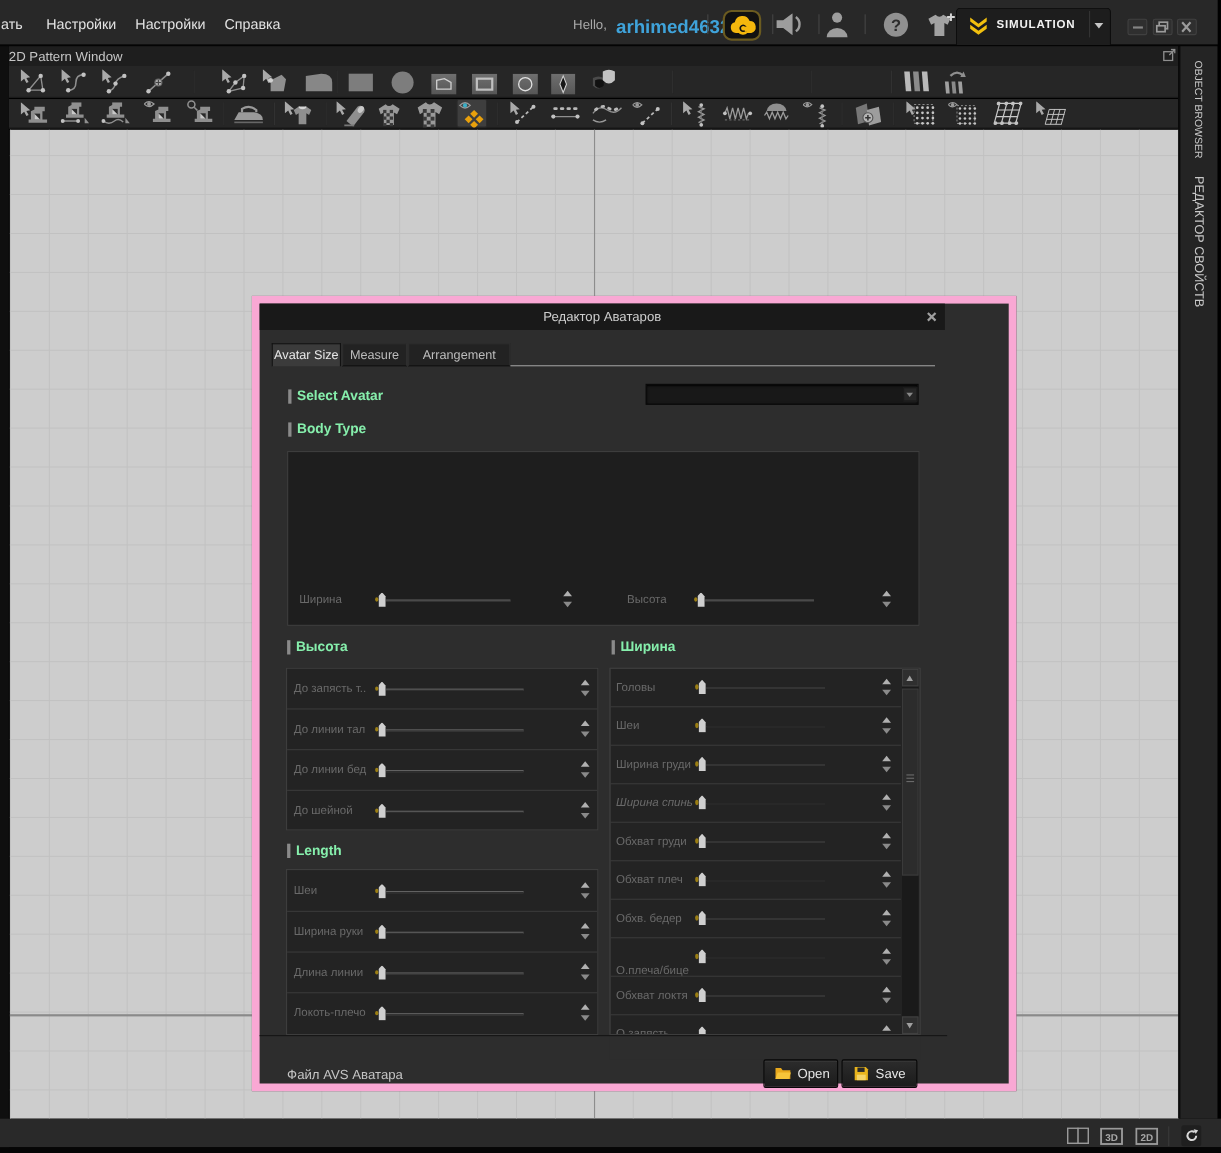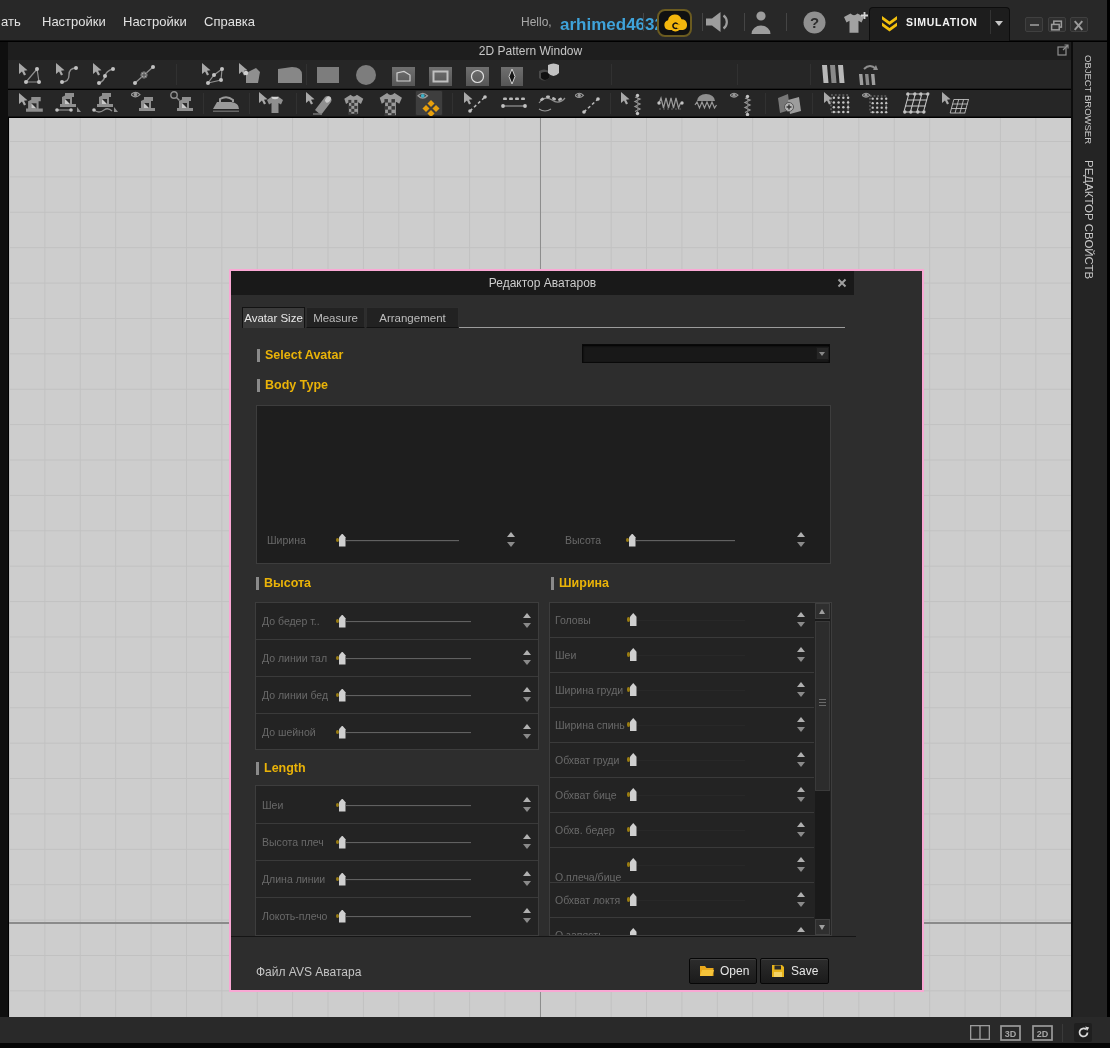--- a/index.html
+++ b/index.html
@@ -1,42 +1,42 @@
 <!DOCTYPE html>
 <html><head><meta charset="utf-8"><style>
 *{margin:0;padding:0;box-sizing:border-box;}
 html,body{width:1110px;height:1048px;background:#000;overflow:hidden;}
 body{font-family:"Liberation Sans",sans-serif;position:relative;}
 .abs{position:absolute;}
 #menubar{left:0;top:0;width:1110px;height:41px;background:#282828;border-bottom:1px solid #101010;}
 .mitem{position:absolute;top:14px;font-size:13px;color:#e2e2e2;}
 #wintitle{left:8px;top:42px;width:1063px;height:18px;background:#1e1e1e;}
-#wintitle span{position:absolute;left:0;right:18px;top:2px;text-align:center;font-size:12px;color:#c6c6c6;}
+#wintitle span{position:absolute;left:0;right:18px;top:2px;text-align:left;font-size:12px;color:#c6c6c6;}
 #tb1{left:8px;top:60px;width:1063px;height:29px;background:#262626;border-bottom:1px solid #1a1a1a;}
 #tb2{left:8px;top:90px;width:1063px;height:27px;background:#262626;border-bottom:1px solid #141414;}
 #canvas{left:9px;top:118px;width:1063px;height:899px;background-color:#cdcdcd;
  background-image:linear-gradient(#c1c1c1 1px,transparent 1px),linear-gradient(90deg,#c1c1c1 1px,transparent 1px);
  background-size:35.4px 35.4px;background-position:0px 23px,0px 0px;}
 #axis{left:540px;top:118px;width:1px;height:899px;background:#8d8d8d;}
 #axisH{left:9px;top:922px;width:1063px;height:1.5px;background:#8a8a8a;}
 #leftframe{left:0;top:42px;width:8px;height:1006px;background:#0f0f0f;}
 #rightgap{left:1071px;top:42px;width:2px;height:975px;background:#0c0c0c;}
 #rightbar{left:1073px;top:42px;width:34px;height:975px;background:#242424;}
 #rightedge{left:1107px;top:0px;width:3px;height:1048px;background:#000;}
 .vtext{position:absolute;writing-mode:vertical-rl;font-size:10.5px;color:#c8c8c8;letter-spacing:0px;left:10px;}
 #bottombar{left:0;top:1017px;width:1110px;height:26px;background:#292929;}
 #pagebottom{left:0;top:1043px;width:1110px;height:5px;background:#050505;}
 .sep1{position:absolute;top:4px;width:1px;height:21px;background:#1b1b1b;border-right:1px solid #313131;}
 .sep2{position:absolute;top:3px;width:1px;height:21px;background:#1b1b1b;border-right:1px solid #313131;}
 .ic{position:absolute;}
-#dlg{left:229px;top:269px;width:695px;height:723px;background:#2d2d2d;border:2px solid #f9a8d4;}
+#dlg{left:229px;top:269px;width:695px;height:723px;background:#2d2d2d;border:7px solid #f9a8d4;}
 #dlgtitle{left:0;top:0;width:623px;height:24px;background:#191919;}
 #dlgtitle span{position:absolute;left:0;right:0;top:5px;text-align:center;font-size:12px;color:#cdcdcd;}
 .hdrbar{position:absolute;width:3px;height:13px;background:#8a8a8a;}
-.hdrtxt{position:absolute;font-size:12.5px;font-weight:bold;color:#eab308;}
+.hdrtxt{position:absolute;font-size:12.5px;font-weight:bold;color:#86efac;}
 .tab{position:absolute;top:36px;height:21px;font-size:11.5px;text-align:center;line-height:21px;white-space:nowrap;}
 .tabact{background:#3b3b3b;color:#e8e8e8;border:1px solid #121212;border-bottom:none;}
 .tabin{background:#222222;color:#bdbdbd;border:1px solid #2e2e2e;border-bottom:1px solid #121212;}
 .panel{position:absolute;background:#232323;border:1px solid #3d3d3d;overflow:hidden;}
 .rlabel{position:absolute;font-size:10.5px;color:#696969;white-space:nowrap;overflow:hidden;}
 .groove{position:absolute;height:1.5px;background:#616161;border-bottom:1px solid #282828;}
 .ytick{position:absolute;width:3.5px;height:4.5px;background:#9a7d12;border-radius:50%;}
 .handle{position:absolute;width:6.5px;height:13px;background:#cfcfcf;clip-path:polygon(50% 0,100% 28%,100% 100%,0 100%,0 28%);}
 .spin{position:absolute;width:8px;height:15px;}
 .spin .u{position:absolute;left:0;top:0;width:0;height:0;border-left:4px solid transparent;border-right:4px solid transparent;border-bottom:5.5px solid #b0b0b0;}
@@ -553,21 +553,21 @@
     <span class="groove" style="left:405px;top:269px;width:99px"></span>
     <span class="ytick" style="left:394.5px;top:266.5px"></span>
     <span class="handle" style="left:398px;top:262.5px"></span>
     <span class="spin" style="left:566px;top:261px">
       <span class="u"></span>
       <span class="d"></span>
     </span>
     <span class="hdrbar" style="left:25px;top:306px"></span>
     <span class="hdrtxt" style="left:33px;top:305px">Высота</span>
     <span class="panel" style="left:24px;top:331px;width:284px;height:148px;"></span>
-    <span class="rlabel" style="left:31px;top:344px;width:76px;overflow:hidden;">До бедер т..</span>
+    <span class="rlabel" style="left:31px;top:344px;width:76px;overflow:hidden;">До запясть т..</span>
     <span class="groove" style="left:115px;top:350px;width:125px"></span>
     <span class="ytick" style="left:104.5px;top:347.5px"></span>
     <span class="handle" style="left:108px;top:343.5px"></span>
     <span class="spin" style="left:292px;top:342px">
       <span class="u"></span>
       <span class="d"></span>
     </span>
     <span class="rowsep" style="left:25px;top:368px;width:282px"></span>
     <span class="rlabel" style="left:31px;top:381px;width:76px;overflow:hidden;">До линии тал</span>
     <span class="groove" style="left:115px;top:387px;width:125px"></span>
@@ -618,39 +618,39 @@
     <span class="rowsep" style="left:319px;top:401.0px;width:264px"></span>
     <span class="rlabel" style="left:324px;top:412.5px;width:72px;overflow:hidden;">Ширина груди</span>
     <span class="groove" style="left:406px;top:418.5px;width:108px"></span>
     <span class="ytick" style="left:395.5px;top:416.0px"></span>
     <span class="handle" style="left:399px;top:412.0px"></span>
     <span class="spin" style="left:566px;top:410.5px">
       <span class="u"></span>
       <span class="d"></span>
     </span>
     <span class="rowsep" style="left:319px;top:436.0px;width:264px"></span>
-    <span class="rlabel" style="left:324px;top:447.5px;width:72px;overflow:hidden;">Ширина спинь</span>
+    <span class="rlabel" style="left:324px;top:447.5px;width:72px;overflow:hidden;font-style:italic;">Ширина спинь</span>
     <span class="groove" style="left:406px;top:453.5px;width:108px"></span>
     <span class="ytick" style="left:395.5px;top:451.0px"></span>
     <span class="handle" style="left:399px;top:447.0px"></span>
     <span class="spin" style="left:566px;top:445.5px">
       <span class="u"></span>
       <span class="d"></span>
     </span>
     <span class="rowsep" style="left:319px;top:471.0px;width:264px"></span>
     <span class="rlabel" style="left:324px;top:482.5px;width:72px;overflow:hidden;">Обхват груди</span>
     <span class="groove" style="left:406px;top:488.5px;width:108px"></span>
     <span class="ytick" style="left:395.5px;top:486.0px"></span>
     <span class="handle" style="left:399px;top:482.0px"></span>
     <span class="spin" style="left:566px;top:480.5px">
       <span class="u"></span>
       <span class="d"></span>
     </span>
     <span class="rowsep" style="left:319px;top:506.0px;width:264px"></span>
-    <span class="rlabel" style="left:324px;top:517.5px;width:72px;overflow:hidden;">Обхват бице</span>
+    <span class="rlabel" style="left:324px;top:517.5px;width:72px;overflow:hidden;">Обхват плеч</span>
     <span class="groove" style="left:406px;top:523.5px;width:108px"></span>
     <span class="ytick" style="left:395.5px;top:521.0px"></span>
     <span class="handle" style="left:399px;top:517.0px"></span>
     <span class="spin" style="left:566px;top:515.5px">
       <span class="u"></span>
       <span class="d"></span>
     </span>
     <span class="rowsep" style="left:319px;top:541.0px;width:264px"></span>
     <span class="rlabel" style="left:324px;top:552.5px;width:72px;overflow:hidden;">Обхв. бедер</span>
     <span class="groove" style="left:406px;top:558.5px;width:108px"></span>
@@ -701,21 +701,21 @@
     <span class="panel" style="left:24px;top:514px;width:284px;height:151px;"></span>
     <span class="rlabel" style="left:31px;top:528px;width:72px;overflow:hidden;">Шеи</span>
     <span class="groove" style="left:115px;top:534px;width:125px"></span>
     <span class="ytick" style="left:104.5px;top:531.5px"></span>
     <span class="handle" style="left:108px;top:527.5px"></span>
     <span class="spin" style="left:292px;top:526px">
       <span class="u"></span>
       <span class="d"></span>
     </span>
     <span class="rowsep" style="left:25px;top:552px;width:282px"></span>
-    <span class="rlabel" style="left:31px;top:565px;width:72px;overflow:hidden;">Высота плеч</span>
+    <span class="rlabel" style="left:31px;top:565px;width:72px;overflow:hidden;">Ширина руки</span>
     <span class="groove" style="left:115px;top:571px;width:125px"></span>
     <span class="ytick" style="left:104.5px;top:568.5px"></span>
     <span class="handle" style="left:108px;top:564.5px"></span>
     <span class="spin" style="left:292px;top:563px">
       <span class="u"></span>
       <span class="d"></span>
     </span>
     <span class="rowsep" style="left:25px;top:589px;width:282px"></span>
     <span class="rlabel" style="left:31px;top:602px;width:72px;overflow:hidden;">Длина линии</span>
     <span class="groove" style="left:115px;top:608px;width:125px"></span>

